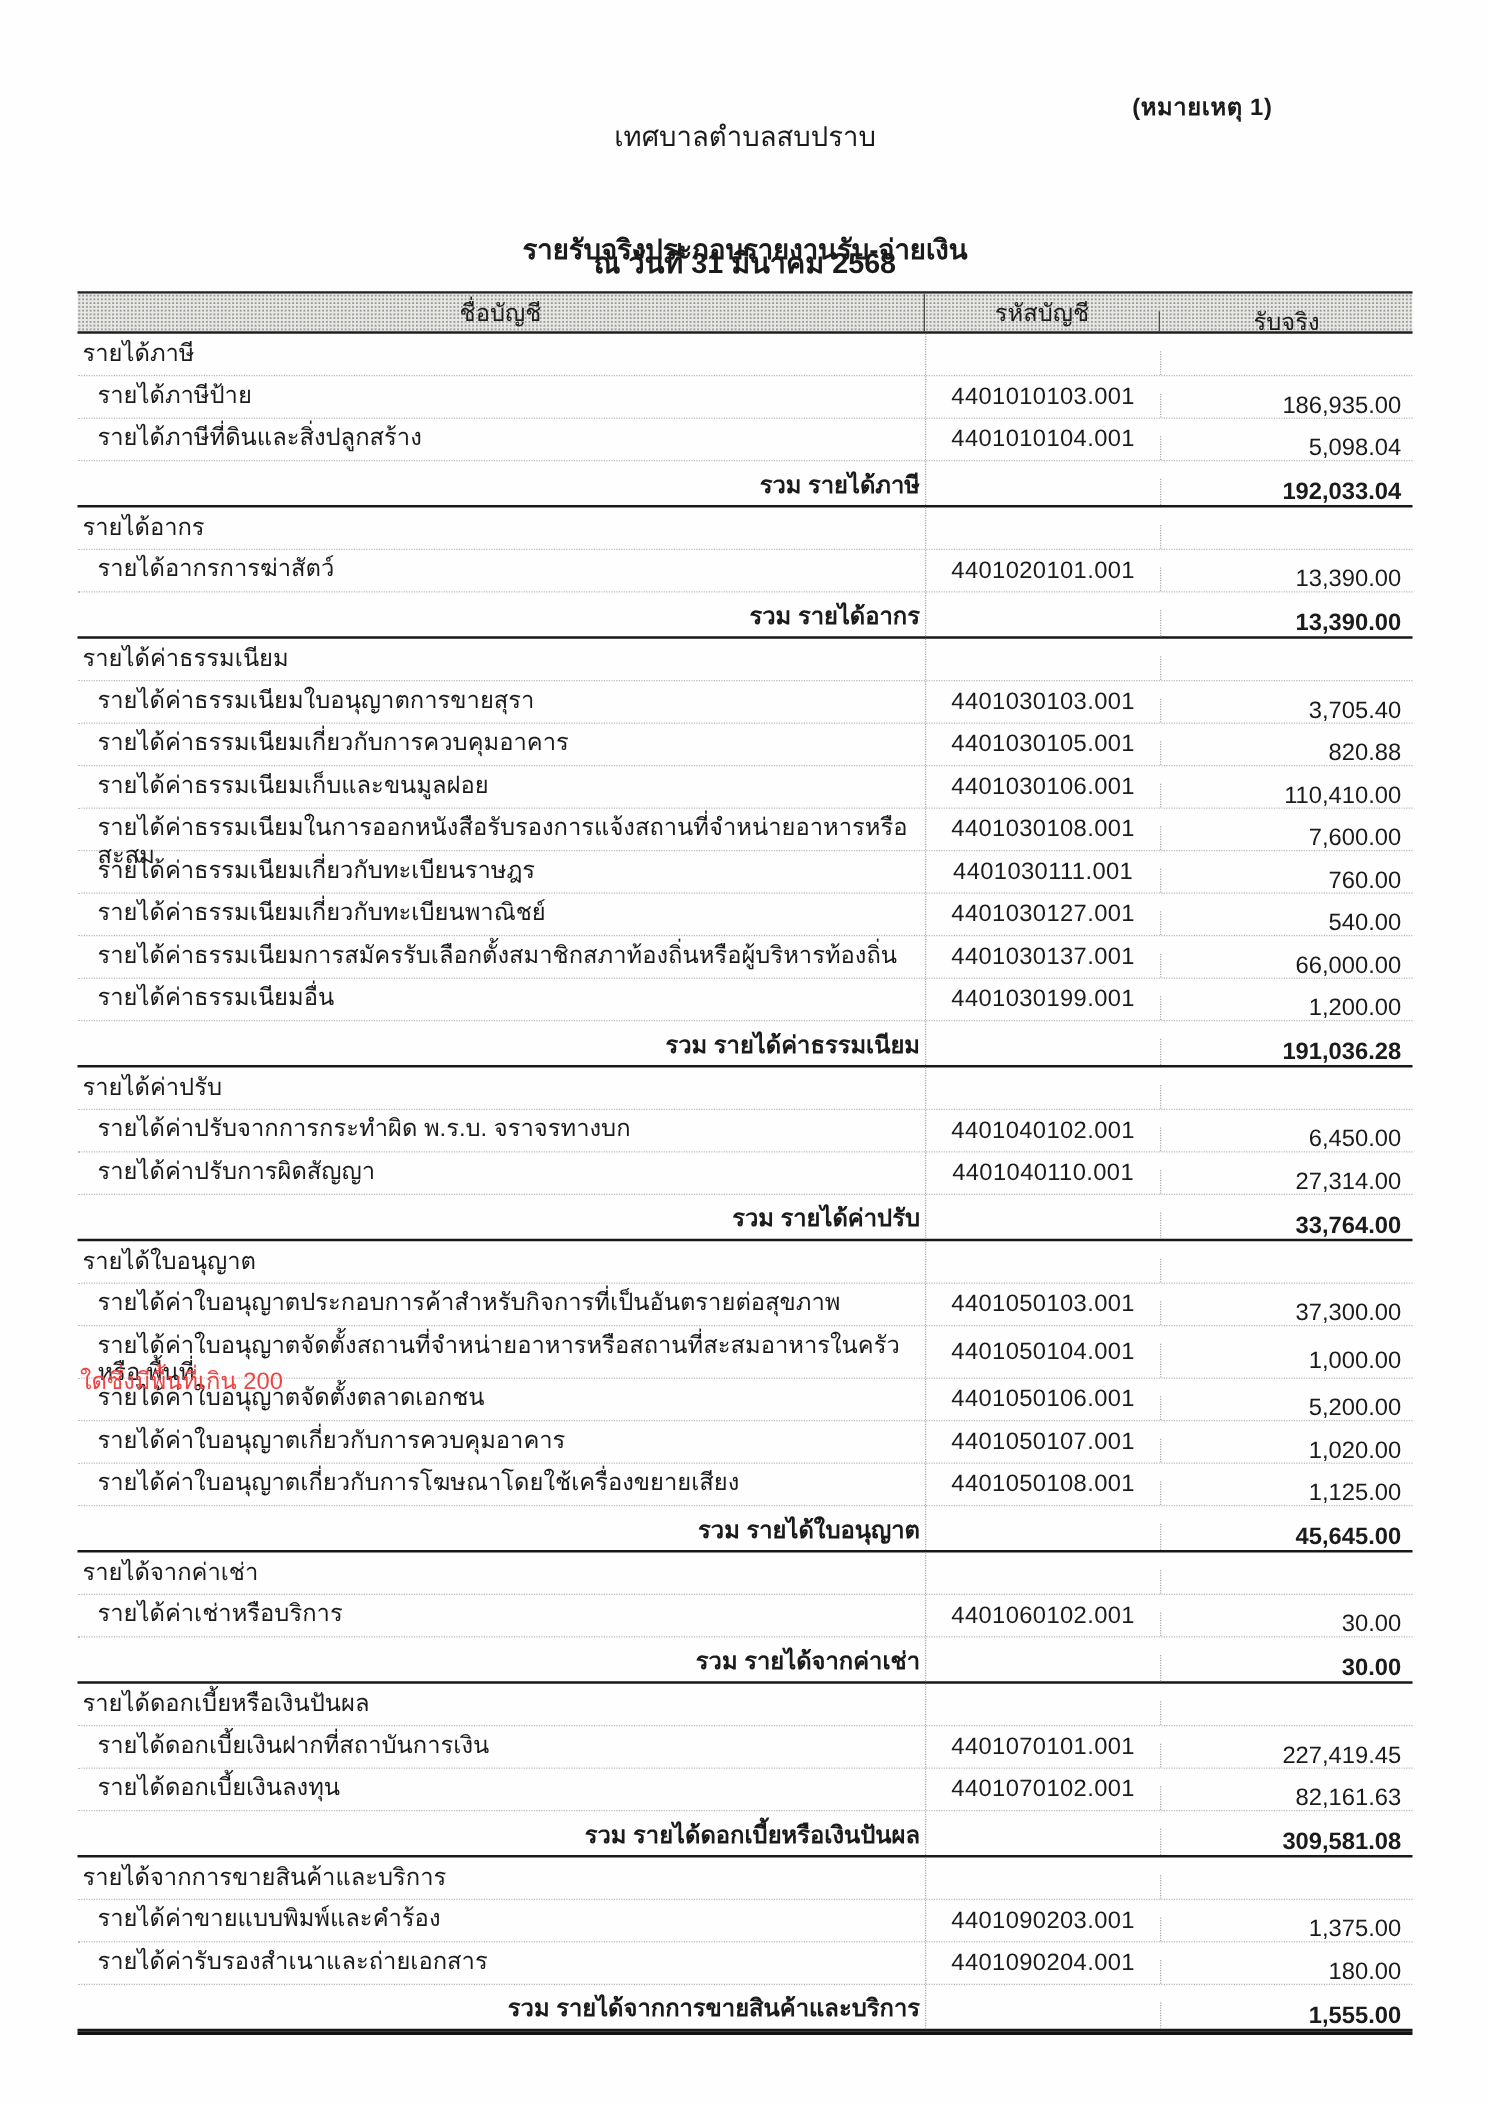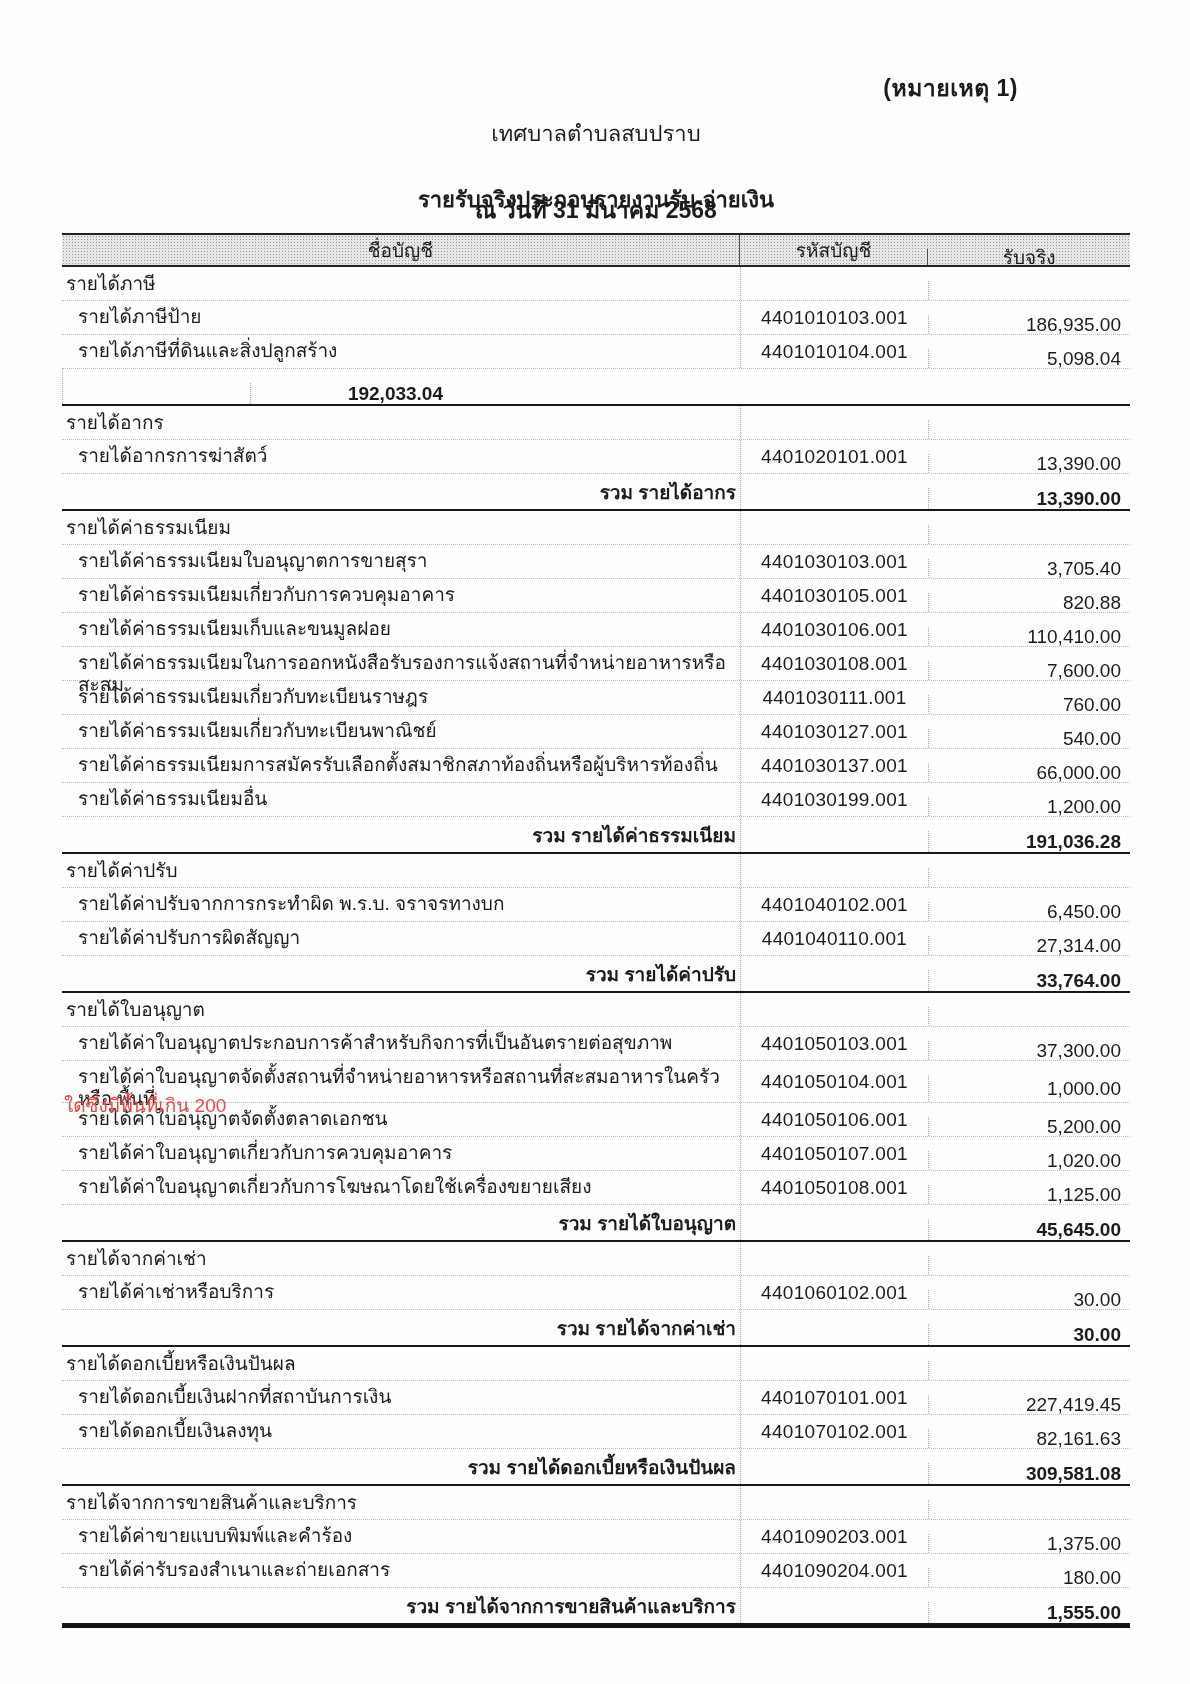--- a/index.html
+++ b/index.html
@@ -6,24 +6,24 @@
   body{
     width:1190px;height:1684px;position:relative;
     background:#ffffff;
     font-family:"Liberation Sans","DejaVu Sans",sans-serif;
     color:#1b1b1b;
     -webkit-font-smoothing:antialiased;
   }
   .page{position:absolute;inset:0;background:#fefefe;}
   .note{
     position:absolute;top:70px;right:172px;
-    font-size:23px;font-weight:bold;letter-spacing:.5px;
+    font-size:19px;font-weight:bold;letter-spacing:.5px;
   }
   .title{position:absolute;left:62px;width:1068px;text-align:center;}
-  .org-name{top:116px;font-size:22px;font-weight:normal;}
+  .org-name{top:92px;font-size:22px;font-weight:normal;}
   .report-title{top:150px;font-size:22px;font-weight:bold;margin-top:32px;}
   .report-date{top:192px;font-size:23px;font-weight:bold;}
 
   .rtable{
     position:absolute;left:62px;top:233px;width:1068px;
     border-top:2px solid #222;
     border-bottom:3px solid #141414;
     font-size:19px;
   }
   .hdr-row{
@@ -85,20 +85,21 @@
           <div class="cell c1 name-cell">รายได้ภาษีป้าย</div>
           <div class="cell c2 code-cell">4401010103.001</div>
           <div class="cell c3 amt-cell">186,935.00</div>
         </div>
         <div class="row item">
           <div class="cell c1 name-cell">รายได้ภาษีที่ดินและสิ่งปลูกสร้าง</div>
           <div class="cell c2 code-cell">4401010104.001</div>
           <div class="cell c3 amt-cell">5,098.04</div>
         </div>
         <div class="row total">
+          <div class="cell c1 total-label">รวม รายได้ภาษี</div>
           <div class="cell c2 code-cell"></div>
           <div class="cell c3 amt-cell">192,033.04</div>
         </div>
         <div class="row sec-header">
           <div class="cell c1 name-cell">รายได้อากร</div>
           <div class="cell c2 code-cell"></div>
           <div class="cell c3 amt-cell"></div>
         </div>
         <div class="row item">
           <div class="cell c1 name-cell">รายได้อากรการฆ่าสัตว์</div>

